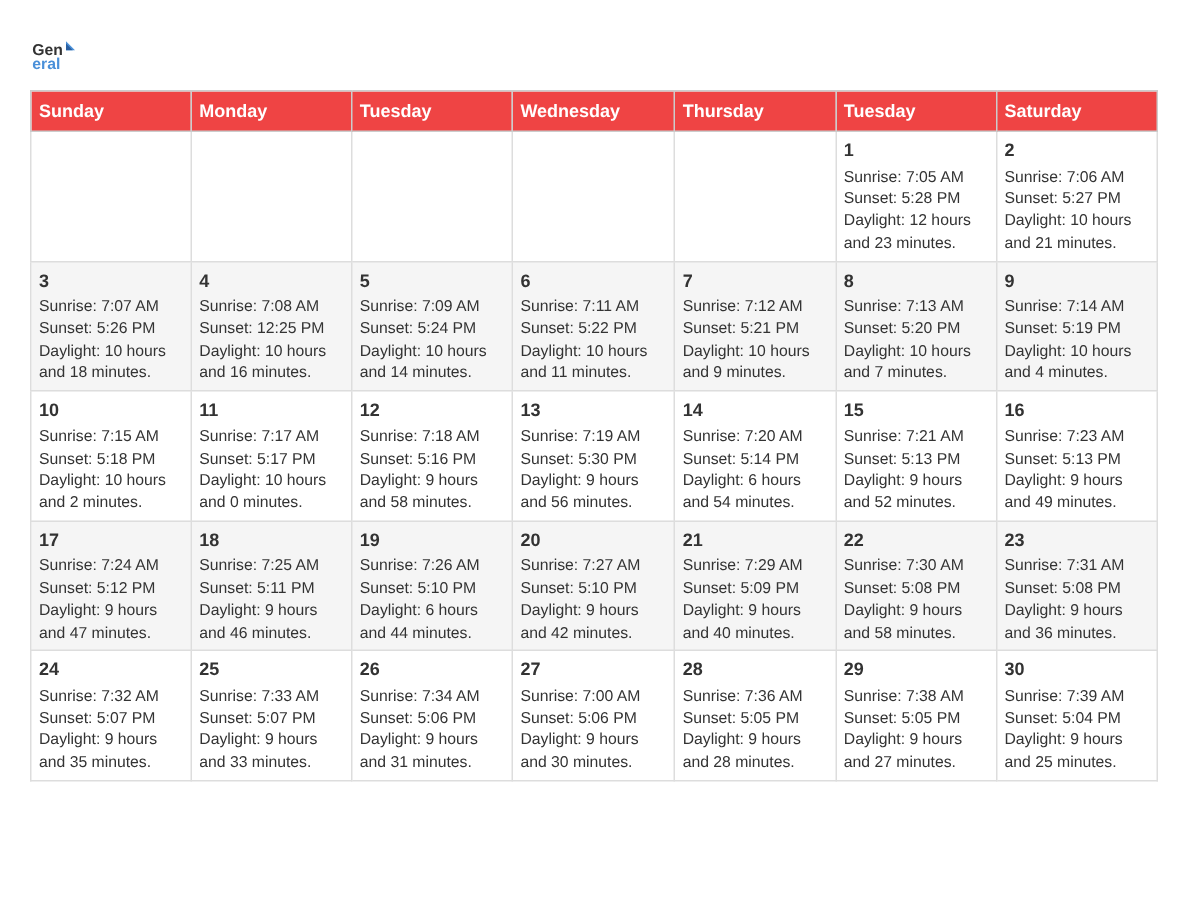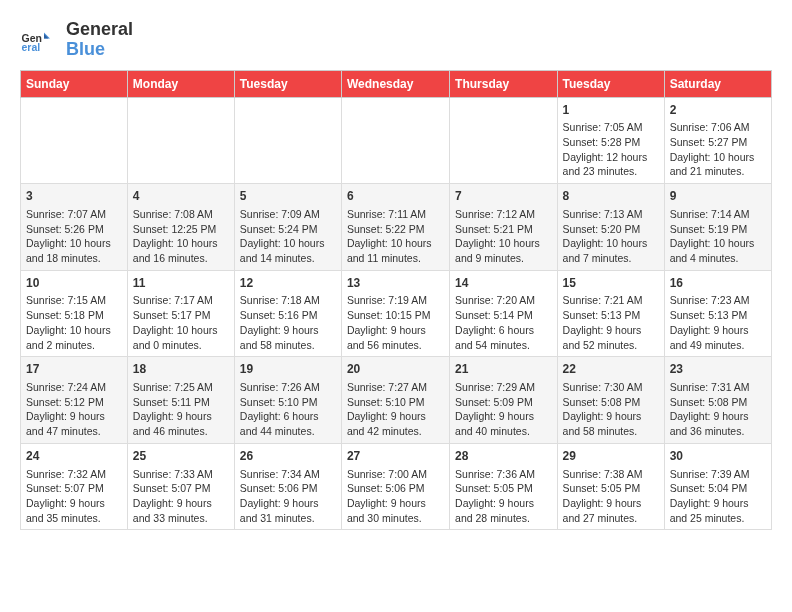--- a/index.html
+++ b/index.html
@@ -11,22 +11,21 @@
       padding: 20px;
     }
     .header {
       display: flex;
       justify-content: space-between;
       align-items: flex-start;
       margin-bottom: 10px;
     }
     .logo {
       display: flex;
-      align-items: center;
-      gap: 12px;
+      align-items: flex-end;
     }
     .logo-text {
       font-size: 18px;
       font-weight: bold;
       color: #333;
       line-height: 1.1;
     }
     .logo-icon {
       width: 30px;
       height: 30px;
@@ -93,24 +92,20 @@
 <body>
 
 <div class="header">
   <div class="logo">
     <svg class="logo-icon" viewBox="0 0 40 40">
       <text x="2" y="22" font-size="14" font-weight="bold" fill="#333">Gen</text>
       <text x="2" y="35" font-size="14" font-weight="bold" fill="#4a90d9">eral</text>
       <polygon points="32,10 40,18 32,18" fill="#4a90d9"></polygon>
       <polygon points="32,12 38,18 32,18" fill="#2a5fa0"></polygon>
     </svg>
-    <div class="logo-text">
-      <div style="color:#333;">General</div>
-      <div style="color:#4a90d9;">Blue</div>
-    </div>
   </div>
   <div class="title-block">
     <div class="month-title"></div>
     <div class="location"></div>
   </div>
 </div>
 
 <table>
   <thead>
     <tr>
@@ -202,21 +197,21 @@
         </td>
         <td>
           <span class="day-num">12</span>
           <div>Sunrise: 7:18 AM</div>
           <div>Sunset: 5:16 PM</div>
           <div>Daylight: 9 hours and 58 minutes.</div>
         </td>
         <td>
           <span class="day-num">13</span>
           <div>Sunrise: 7:19 AM</div>
-          <div>Sunset: 10:15 PM</div>
+          <div>Sunset: 5:30 PM</div>
           <div>Daylight: 9 hours and 56 minutes.</div>
         </td>
         <td>
           <span class="day-num">14</span>
           <div>Sunrise: 7:20 AM</div>
           <div>Sunset: 5:14 PM</div>
           <div>Daylight: 6 hours and 54 minutes.</div>
         </td>
         <td>
           <span class="day-num">15</span>

